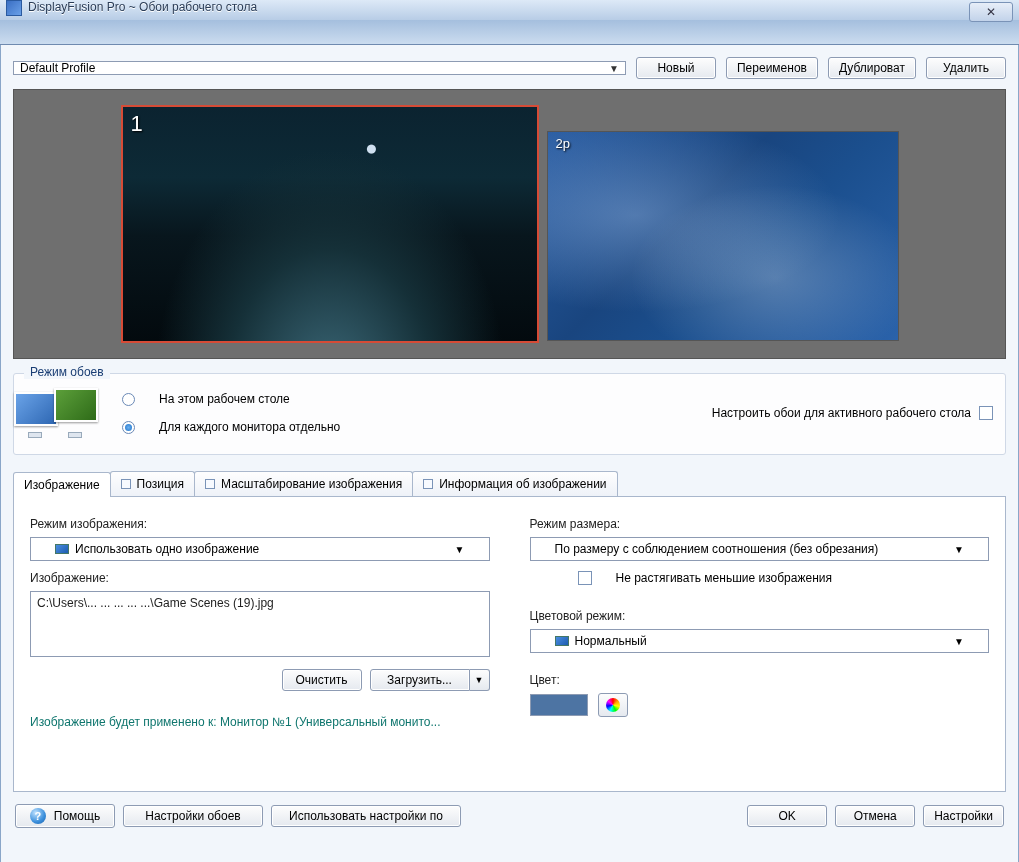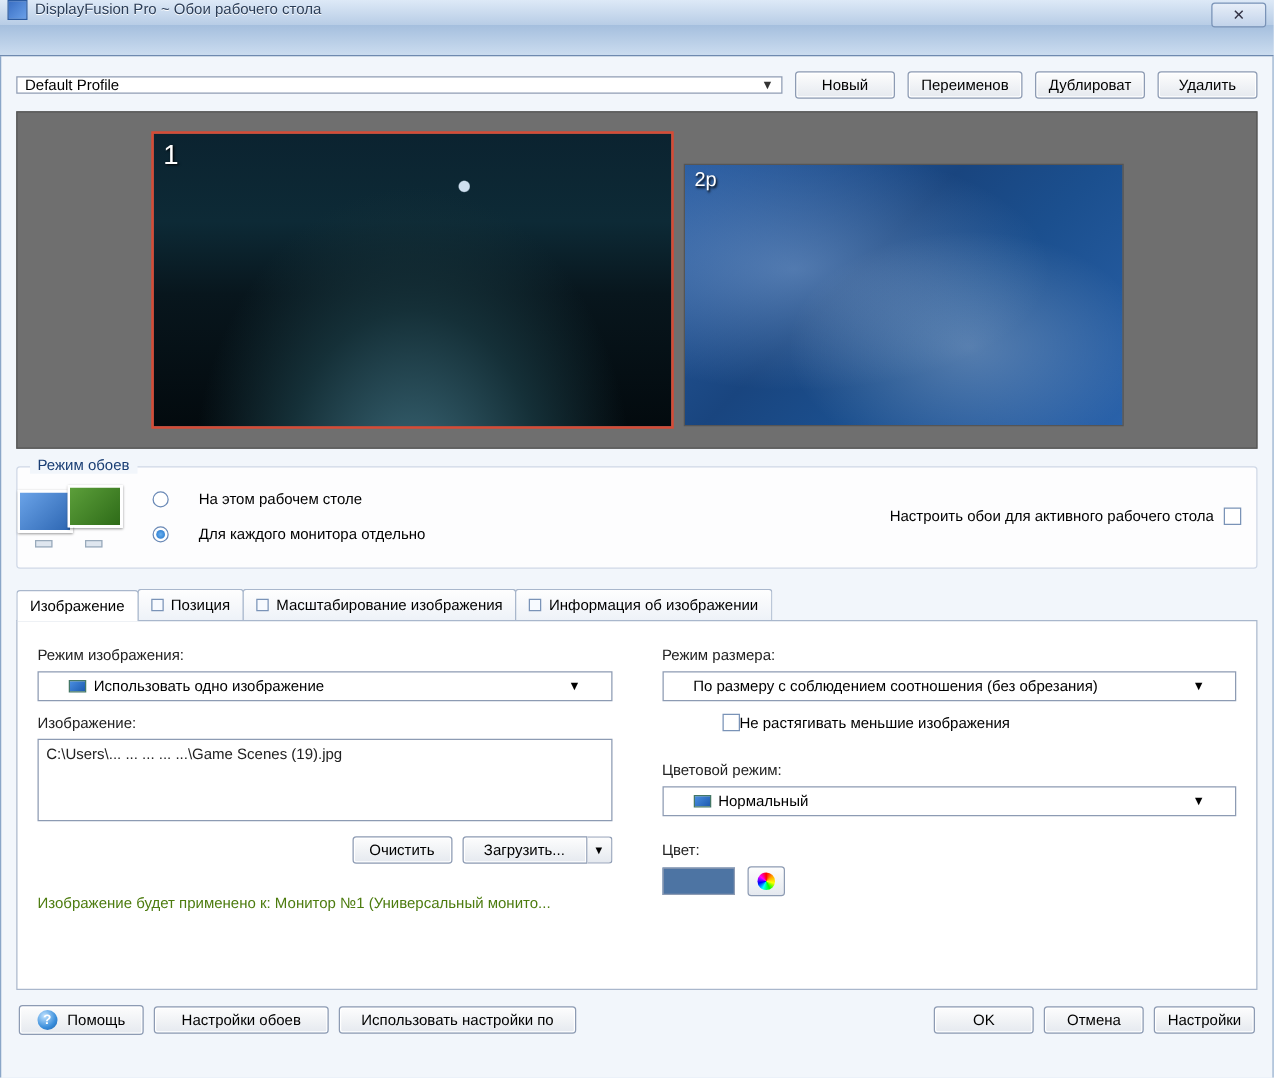--- a/index.html
+++ b/index.html
@@ -72,21 +72,21 @@
     background:
       radial-gradient(ellipse at 65% 70%, rgba(255,255,255,0.25) 0%, transparent 45%),
       radial-gradient(ellipse at 25% 40%, rgba(180,210,250,0.35) 0%, transparent 55%),
       linear-gradient(135deg,#2b5ea3 0%, #19457f 40%, #1b4f8e 60%, #2a62aa 100%);
     margin-top: 24px;
   }
   .mon-label {
     position:absolute; top:4px; left:8px; color:#fff; font-size:22px;
     text-shadow:1px 1px 2px #000;
   }
-  .mon-label2 { font-size:16px; }
+  .mon-label2 { font-size:13px; }
 
   
   .group {
     border:1px solid #cfd8e6; border-radius:3px; background:#fdfdfe;
     margin-top:14px; padding:14px 12px 16px 0; position:relative;
   }
   .group-legend {
     position:absolute; top:-9px; left:10px; background:#f2f6fb;
     padding:0 6px; color:#1a3e74;
   }
@@ -141,35 +141,35 @@
   .combo .chev { font-size:10px; }
   .pathbox {
     height:66px;border:1px solid #8d9bb3;background:#fff;padding:4px 6px;
     color:#222; overflow:hidden;
   }
   .btn-row { display:flex; gap:8px; justify-content:flex-end; margin-top:6px;}
   .split-btn { display:flex; }
   .split-btn .btn { border-top-right-radius:0; border-bottom-right-radius:0; min-width:100px;}
   .split-btn .drop { border:1px solid #8d9bb3; border-left:none; border-radius:0 3px 3px 0;
      background:linear-gradient(to bottom,#fdfdfd,#e5e9ef); width:20px; display:flex;align-items:center;justify-content:center;}
-  .chkrow { display:flex; align-items:center; gap:0; margin-top:4px;padding-left:48px;}
+  .chkrow { display:flex; align-items:center; gap:24px; margin-top:4px;padding-left:48px;}
   .swatch {
     width:58px;height:22px;background:#4d74a3;border:1px solid #8d9bb3;
   }
   .color-row { display:flex; gap:10px; align-items:center; }
   .icon-btn {
     width:30px;height:24px;border:1px solid #8d9bb3;border-radius:3px;
     background:linear-gradient(to bottom,#fdfdfd,#e5e9ef);
     display:flex;align-items:center;justify-content:center;
   }
   .color-wheel {
     width:14px;height:14px;border-radius:50%;
     background: conic-gradient(red,orange,yellow,lime,cyan,blue,magenta,red);
   }
-  .applies { margin-top:18px; color:#4d7c0f; max-width:490px; white-space:nowrap; overflow:hidden; text-overflow:ellipsis;}
+  .applies { margin-top:18px; color:#0f766e; max-width:490px; white-space:nowrap; overflow:hidden; text-overflow:ellipsis;}
 
   
   .bottom {
     display:flex; align-items:center; gap:8px; padding:12px 2px 12px 2px;
   }
   .bottom .spacer { flex:1; }
   .help-ico {
     width:16px;height:16px;border-radius:50%;
     background:radial-gradient(circle at 35% 30%, #bfe2ff, #3a8edb 60%, #1a5fa9);
     color:#fff;font-weight:bold;display:flex;align-items:center;justify-content:center;font-size:11px;

